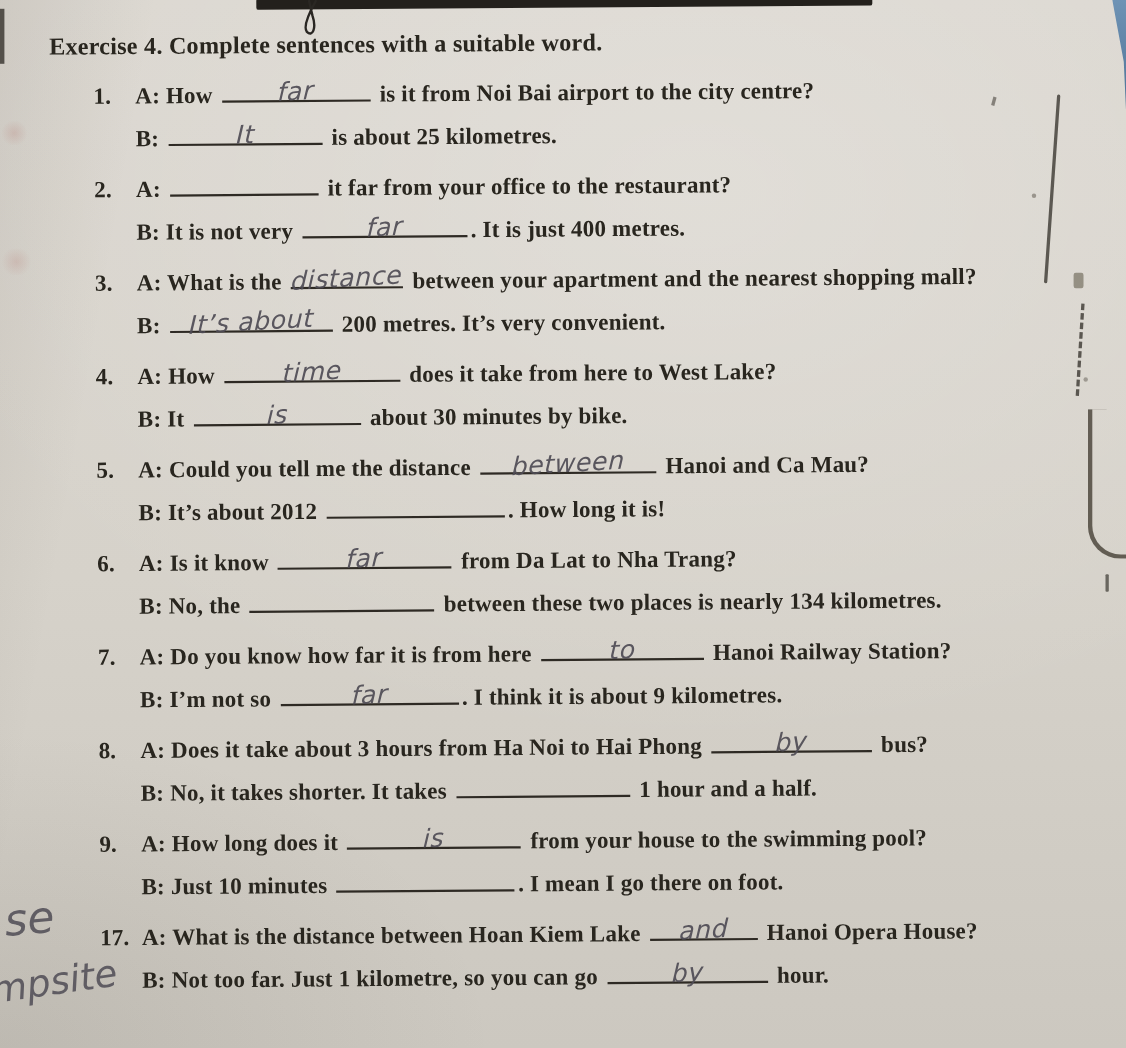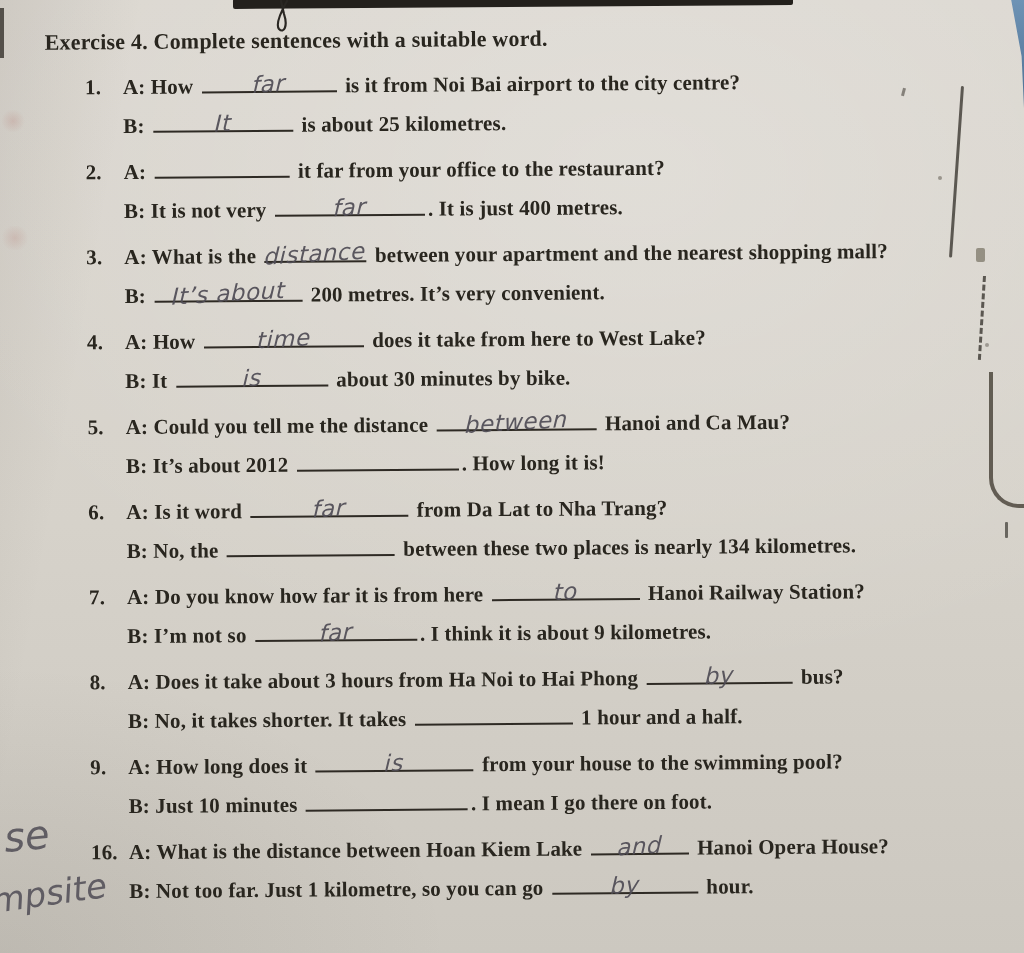--- a/index.html
+++ b/index.html
@@ -92,25 +92,25 @@
         <div class="line line-a"><span class="num">1.</span><span class="txt">A: How </span><span class="blank" style="width: 135px;"><span class="ans">far</span></span><span class="txt"> is it from Noi Bai airport to the city centre?</span></div>
         <div class="line line-b"><span class="num"></span><span class="txt">B: </span><span class="blank" style="width: 140px;"><span class="ans">It</span></span><span class="txt"> is about 25 kilometres.</span></div>
         <div class="line line-a"><span class="num">2.</span><span class="txt">A: </span><span class="blank" style="width: 135px;"></span><span class="txt"> it far from your office to the restaurant?</span></div>
         <div class="line line-b"><span class="num"></span><span class="txt">B: It is not very </span><span class="blank" style="width: 150px;"><span class="ans">far</span></span><span class="txt">. It is just 400 metres.</span></div>
         <div class="line line-a"><span class="num">3.</span><span class="txt">A: What is the </span><span class="blank" style="width: 102px;"><span class="ans">distance</span></span><span class="txt"> between your apartment and the nearest shopping mall?</span></div>
         <div class="line line-b"><span class="num"></span><span class="txt">B: </span><span class="blank" style="width: 148px;"><span class="ans">It’s about</span></span><span class="txt"> 200 metres. It’s very convenient.</span></div>
         <div class="line line-a"><span class="num">4.</span><span class="txt">A: How </span><span class="blank" style="width: 160px;"><span class="ans">time</span></span><span class="txt"> does it take from here to West Lake?</span></div>
         <div class="line line-b"><span class="num"></span><span class="txt">B: It </span><span class="blank" style="width: 152px;"><span class="ans">is</span></span><span class="txt"> about 30 minutes by bike.</span></div>
         <div class="line line-a"><span class="num">5.</span><span class="txt">A: Could you tell me the distance </span><span class="blank" style="width: 160px;"><span class="ans">between</span></span><span class="txt"> Hanoi and Ca Mau?</span></div>
         <div class="line line-b"><span class="num"></span><span class="txt">B: It’s about 2012 </span><span class="blank" style="width: 162px;"></span><span class="txt">. How long it is!</span></div>
-        <div class="line line-a"><span class="num">6.</span><span class="txt">A: Is it word </span><span class="blank" style="width: 158px;"><span class="ans">far</span></span><span class="txt"> from Da Lat to Nha Trang?</span></div>
+        <div class="line line-a"><span class="num">6.</span><span class="txt">A: Is it know </span><span class="blank" style="width: 158px;"><span class="ans">far</span></span><span class="txt"> from Da Lat to Nha Trang?</span></div>
         <div class="line line-b"><span class="num"></span><span class="txt">B: No, the </span><span class="blank" style="width: 168px;"></span><span class="txt"> between these two places is nearly 134 kilometres.</span></div>
         <div class="line line-a"><span class="num">7.</span><span class="txt">A: Do you know how far it is from here </span><span class="blank" style="width: 148px;"><span class="ans">to</span></span><span class="txt"> Hanoi Railway Station?</span></div>
         <div class="line line-b"><span class="num"></span><span class="txt">B: I’m not so </span><span class="blank" style="width: 162px;"><span class="ans">far</span></span><span class="txt">. I think it is about 9 kilometres.</span></div>
         <div class="line line-a"><span class="num">8.</span><span class="txt">A: Does it take about 3 hours from Ha Noi to Hai Phong </span><span class="blank" style="width: 146px;"><span class="ans">by</span></span><span class="txt"> bus?</span></div>
         <div class="line line-b"><span class="num"></span><span class="txt">B: No, it takes shorter. It takes </span><span class="blank" style="width: 158px;"></span><span class="txt"> 1 hour and a half.</span></div>
         <div class="line line-a"><span class="num">9.</span><span class="txt">A: How long does it </span><span class="blank" style="width: 158px;"><span class="ans">is</span></span><span class="txt"> from your house to the swimming pool?</span></div>
         <div class="line line-b"><span class="num"></span><span class="txt">B: Just 10 minutes </span><span class="blank" style="width: 162px;"></span><span class="txt">. I mean I go there on foot.</span></div>
-        <div class="line line-a"><span class="num">16.</span><span class="txt">A: What is the distance between Hoan Kiem Lake </span><span class="blank" style="width: 98px;"><span class="ans">and</span></span><span class="txt"> Hanoi Opera House?</span></div>
+        <div class="line line-a"><span class="num">17.</span><span class="txt">A: What is the distance between Hoan Kiem Lake </span><span class="blank" style="width: 98px;"><span class="ans">and</span></span><span class="txt"> Hanoi Opera House?</span></div>
         <div class="line line-b"><span class="num"></span><span class="txt">B: Not too far. Just 1 kilometre, so you can go </span><span class="blank" style="width: 146px;"><span class="ans">by</span></span><span class="txt"> hour.</span></div>
       </div>
   </div>
 </div>
 
 </body></html>

